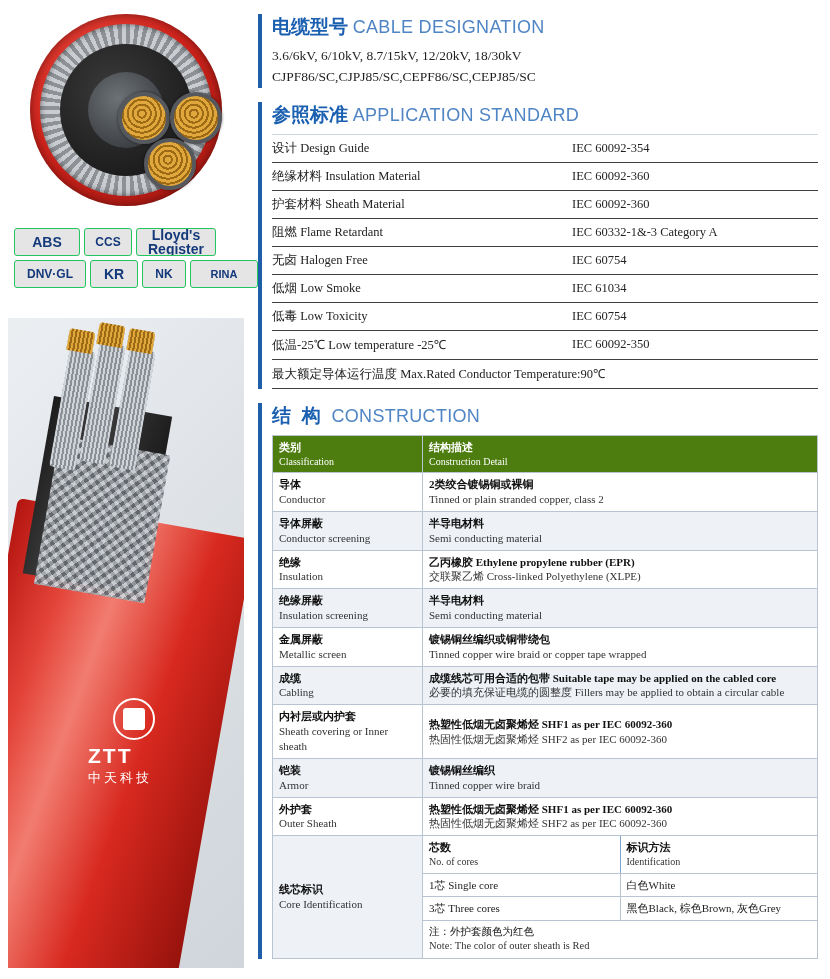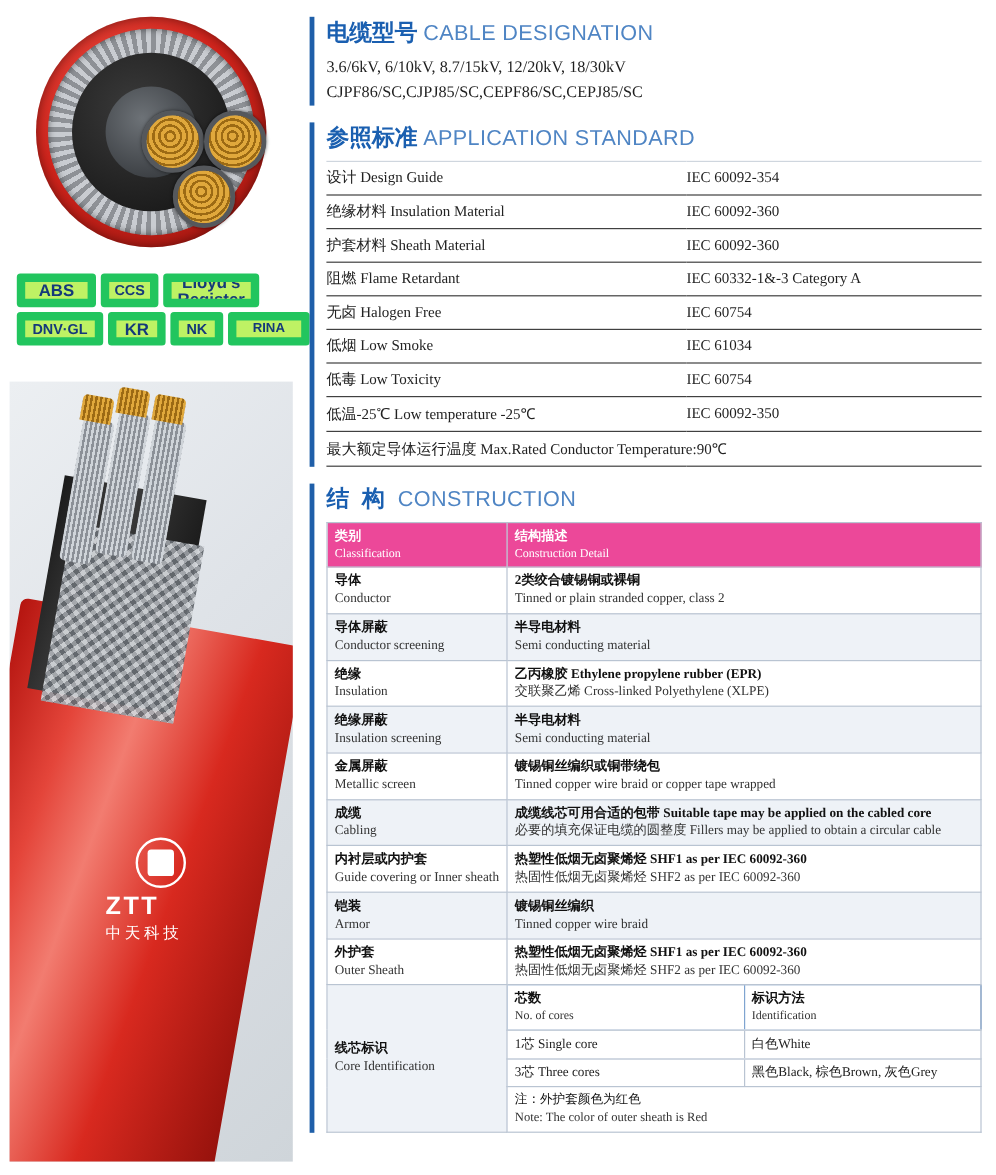--- a/index.html
+++ b/index.html
@@ -54,22 +54,22 @@
   .c1 { left: 30px; top: 20px; }
   .c2 { left: 82px; top: 20px; }
   .c3 { left: 56px; top: 66px; }
 
   .cert-row {
     position: absolute; left: 14px; top: 228px;
     width: 226px; height: 80px;
   }
   .cert {
     position: absolute;
-    background: #bef264;
-    border: 7px solid #22c55e;
+    background: #e5e5e5;
+    border: 1px solid #22c55e;
     border-radius: 3px;
     color: #14397a;
     font-family: "Liberation Sans", sans-serif;
     font-weight: bold;
     display: flex; align-items: center; justify-content: center;
     text-align: center;
     line-height: 1.0;
     overflow: hidden;
   }
 
@@ -189,21 +189,21 @@
     font-size: 11px;
     table-layout: fixed;
   }
   table.cons th, table.cons td {
     border: 1px solid #b9c4d2;
     padding: 4px 6px;
     vertical-align: middle;
     line-height: 1.35;
   }
   table.cons thead th {
-    background: #ec4899;
+    background: #4d7c0f;
     color: #ffffff;
     text-align: left;
     font-weight: normal;
     font-size: 11px;
   }
   table.cons th .cn { display:block; font-weight: bold; font-size: 11px; }
   table.cons th .en { display:block; font-size: 10px; }
   table.cons td.cls { width: 150px; background: #ffffff; }
   table.cons td .cn { display: block; font-weight: bold; color:#111; }
   table.cons td .en { display: block; color:#333; }
@@ -412,21 +412,21 @@
               <span class="en">Cabling</span>
             </td>
             <td>
               <span class="cn">成缆线芯可用合适的包带 Suitable tape may be applied on the cabled core</span>
               <span class="en">必要的填充保证电缆的圆整度 Fillers may be applied to obtain a circular cable</span>
             </td>
           </tr>
           <tr>
             <td class="cls">
               <span class="cn">内衬层或内护套</span>
-              <span class="en">Guide covering or Inner sheath</span>
+              <span class="en">Sheath covering or Inner sheath</span>
             </td>
             <td>
               <span class="cn">热塑性低烟无卤聚烯烃 SHF1 as per IEC 60092-360</span>
               <span class="en">热固性低烟无卤聚烯烃 SHF2 as per IEC 60092-360</span>
             </td>
           </tr>
           <tr>
             <td class="cls">
               <span class="cn">铠装</span>
               <span class="en">Armor</span>

